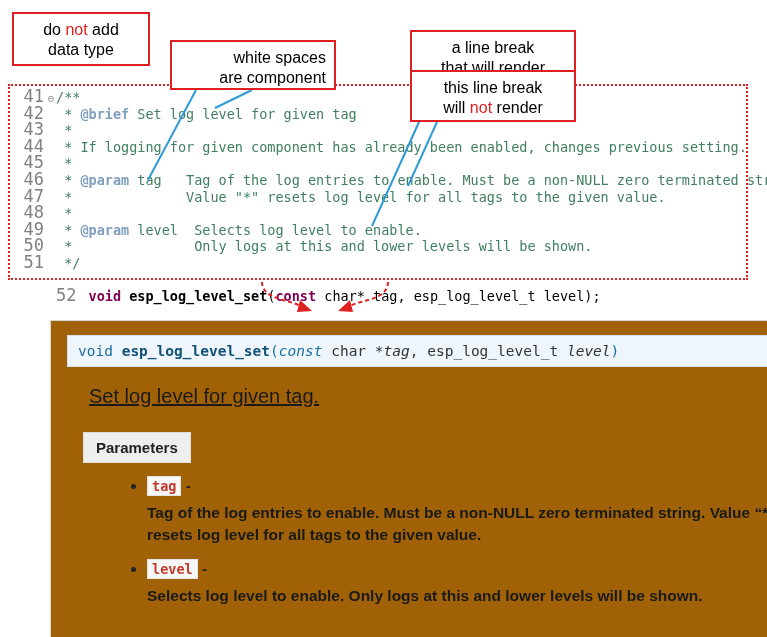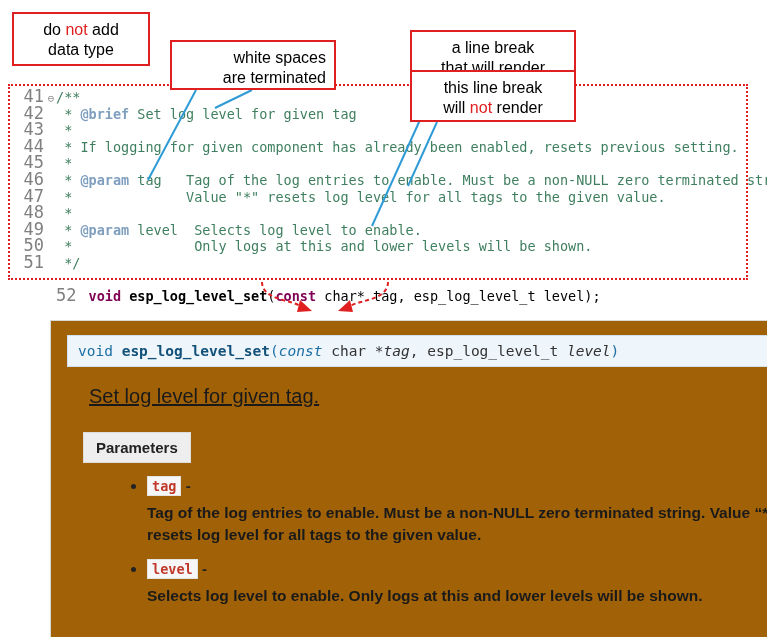--- a/index.html
+++ b/index.html
@@ -177,39 +177,39 @@
   <polygon points="350,300 338,311 353,312" fill="#e02020"></polygon>
 </svg>
 
 <div class="callout" id="callout-datatype">
   <span>do </span><span class="hl">not</span><span> add</span><br>
   <span>data type</span>
 </div>
 
 <div class="callout" id="callout-spaces">
   <span>white spaces</span><br>
-  <span>are  terminated</span>
+  <span>are  component</span>
 </div>
 
 <div class="callout" id="callout-break-ok">
   <span>a line break</span><br>
   <span>that will render</span>
 </div>
 
 <div class="callout" id="callout-break-no">
   <span>this line break</span><br>
   <span>will </span><span class="hl">not</span><span> render</span>
 </div>
 
 <div id="code-pane">
   <div id="code-lines">
       <div class="code-line"><span class="gutter">41</span><span class="fold">⊖</span><span class="code-text">/**</span></div>
       <div class="code-line"><span class="gutter">42</span><span class="fold"></span><span class="code-text"> * <span class="doc-kw">@brief</span> Set log level for given tag</span></div>
       <div class="code-line"><span class="gutter">43</span><span class="fold"></span><span class="code-text"> *</span></div>
-      <div class="code-line"><span class="gutter">44</span><span class="fold"></span><span class="code-text"> * If logging for given component has already been enabled, resets previous setting.</span></div>
+      <div class="code-line"><span class="gutter">44</span><span class="fold"></span><span class="code-text"> * If logging for given component has already been enabled, changes previous setting.</span></div>
       <div class="code-line"><span class="gutter">45</span><span class="fold"></span><span class="code-text"> *</span></div>
       <div class="code-line"><span class="gutter">46</span><span class="fold"></span><span class="code-text"> * <span class="doc-kw">@param</span> tag   Tag of the log entries to enable. Must be a non-NULL zero terminated string.</span></div>
       <div class="code-line"><span class="gutter">47</span><span class="fold"></span><span class="code-text"> *              Value "*" resets log level for all tags to the given value.</span></div>
       <div class="code-line"><span class="gutter">48</span><span class="fold"></span><span class="code-text"> *</span></div>
       <div class="code-line"><span class="gutter">49</span><span class="fold"></span><span class="code-text"> * <span class="doc-kw">@param</span> level  Selects log level to enable.</span></div>
       <div class="code-line"><span class="gutter">50</span><span class="fold"></span><span class="code-text"> *               Only logs at this and lower levels will be shown.</span></div>
       <div class="code-line"><span class="gutter">51</span><span class="fold"></span><span class="code-text"> */</span></div>
     </div>
 
   <div class="code-line">

